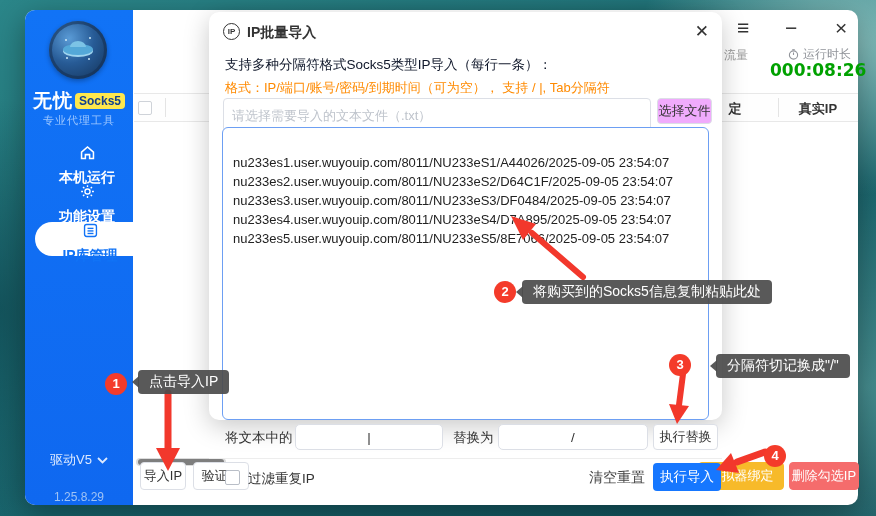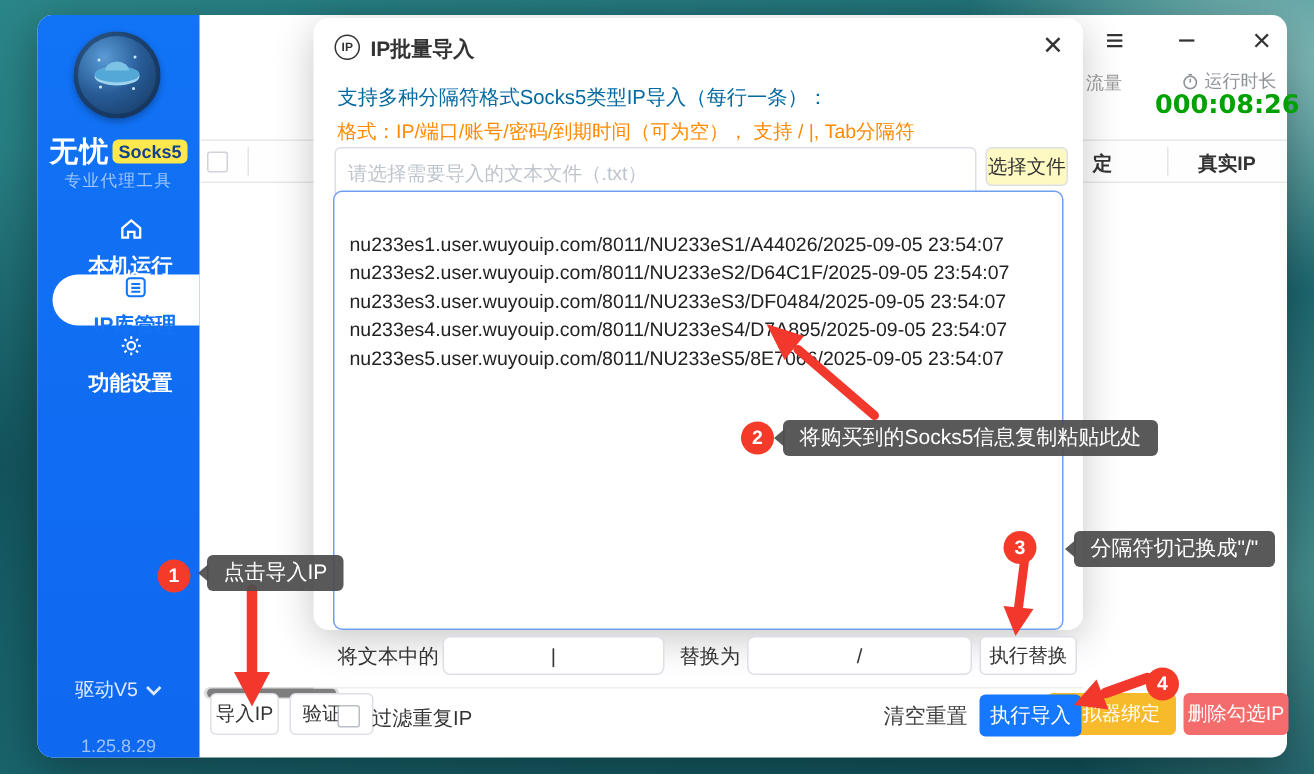--- a/index.html
+++ b/index.html
@@ -62,27 +62,27 @@
   .tbtn.orange { background:#f7ba2a; border-color:#f7ba2a; color:#fff; }
   .tbtn.red { background:#f56c6c; border-color:#f56c6c; color:#fff; }
 
   
   .dialog { position:absolute; left:209px; top:12px; width:513px; height:408px; background:#fff;
     border-radius:10px; box-shadow:0 6px 26px rgba(0,0,0,.22); z-index:5; }
   .dlg-title { position:absolute; left:38px; top:12px; font-size:14px; font-weight:bold; color:#333; }
   .dlg-ip-icon { position:absolute; left:14px; top:11px; width:17px; height:17px; border:1.4px solid #333;
     border-radius:50%; font-size:8px; font-weight:bold; color:#333; text-align:center; line-height:15px; }
   .dlg-close { position:absolute; right:13px; top:9px; font-size:17px; color:#333; cursor:pointer; }
-  .dlg-hint { position:absolute; left:16px; top:44px; font-size:13.5px; color:#0369a1; }
+  .dlg-hint { position:absolute; left:16px; top:44px; font-size:13.5px; color:#0f172a; }
   .dlg-format { position:absolute; left:16px; top:67px; font-size:13px; color:#ff8a00; }
   .file-input { position:absolute; left:14px; top:86px; width:428px; height:26px; border:1px solid #dcdfe6;
     border-radius:4px; font-size:13px; color:#333; padding:16px 8px; outline:none; font-family:inherit; }
   .file-input::placeholder { color:#bfc4cc; }
   .choose-btn { position:absolute; left:448px; top:86px; width:55px; height:26px; border:1px solid #dcdfe6;
-    border-radius:4px; background:#fef9c3; font-size:13px; color:#333; line-height:24px; text-align:center; cursor:pointer; }
+    border-radius:4px; background:#f0abfc; font-size:13px; color:#333; line-height:24px; text-align:center; cursor:pointer; }
   .ip-textarea { position:absolute; left:13px; top:115px; width:487px; height:293px; resize:none;
     border:1.5px solid #6d9ff3; border-radius:6px; padding:25px 10px; outline:none;
     font-family:"Liberation Sans","DejaVu Sans",sans-serif; font-size:13px; line-height:19px; color:#222; }
   .rep-label { position:absolute; top:417px; font-size:13.5px; color:#333; }
   .rep-input { position:absolute; top:412px; height:26px; border:1px solid #dcdfe6; border-radius:5px;
     text-align:center; font-size:13.5px; color:#333; outline:none; font-family:inherit; }
   .rep-btn { position:absolute; left:444px; top:412px; width:65px; height:26px; border:1px solid #dcdfe6;
     border-radius:4px; background:#fff; font-size:13px; color:#333; line-height:24px; text-align:center; cursor:pointer; }
   .dlg-divider { position:absolute; left:0; top:446px; width:513px; height:1px; background:#ededed; }
   .dlg-check { position:absolute; left:16px; top:458px; width:15px; height:15px; border:1px solid #b9bec7; border-radius:2px; background:#fff; cursor:pointer; }
@@ -123,35 +123,35 @@
     </div>
     <div class="subtitle">专业代理工具</div>
 
     <div class="menu">
       <div class="menu-item">
         <svg width="17" height="17" viewBox="0 0 20 20" fill="none" stroke="#fff" stroke-width="1.8">
           <path d="M3 9.5 L10 3.5 L17 9.5 V17 H12.5 V12.5 H7.5 V17 H3 Z"></path>
         </svg>
         <span>本机运行</span>
       </div>
+      <div class="menu-item">
+        <svg width="17" height="17" viewBox="0 0 20 20" fill="none" stroke="#fff" stroke-width="1.6">
+          <circle cx="10" cy="10" r="3"></circle>
+          <path d="M10 2.5 v2.2 M10 15.3 v2.2 M2.5 10 h2.2 M15.3 10 h2.2 M4.7 4.7 l1.6 1.6 M13.7 13.7 l1.6 1.6 M15.3 4.7 l-1.6 1.6 M6.3 13.7 l-1.6 1.6"></path>
+        </svg>
+        <span>功能设置</span>
+      </div>
       <div class="menu-item active">
         <svg width="17" height="17" viewBox="0 0 20 20" fill="none" stroke="#1173f6" stroke-width="1.6">
           <rect x="3" y="3" width="14" height="14" rx="2.5"></rect>
           <line x1="6.5" y1="7.5" x2="13.5" y2="7.5"></line>
             <line x1="6.5" y1="10.5" x2="13.5" y2="10.5"></line>
             <line x1="6.5" y1="13.5" x2="13.5" y2="13.5"></line>
         </svg>
         <span>IP库管理</span>
-      </div>
-      <div class="menu-item">
-        <svg width="17" height="17" viewBox="0 0 20 20" fill="none" stroke="#fff" stroke-width="1.6">
-          <circle cx="10" cy="10" r="3"></circle>
-          <path d="M10 2.5 v2.2 M10 15.3 v2.2 M2.5 10 h2.2 M15.3 10 h2.2 M4.7 4.7 l1.6 1.6 M13.7 13.7 l1.6 1.6 M15.3 4.7 l-1.6 1.6 M6.3 13.7 l-1.6 1.6"></path>
-        </svg>
-        <span>功能设置</span>
       </div>
     </div>
 
     <div class="driver">
       <span>驱动V5</span>
       <svg width="11" height="7" viewBox="0 0 11 7" fill="none" stroke="#dce9ff" stroke-width="1.8">
           <path d="M1 1 L5.5 5.5 L10 1"></path>
         </svg>
     </div>
     <div class="version">1.25.8.29</div>

